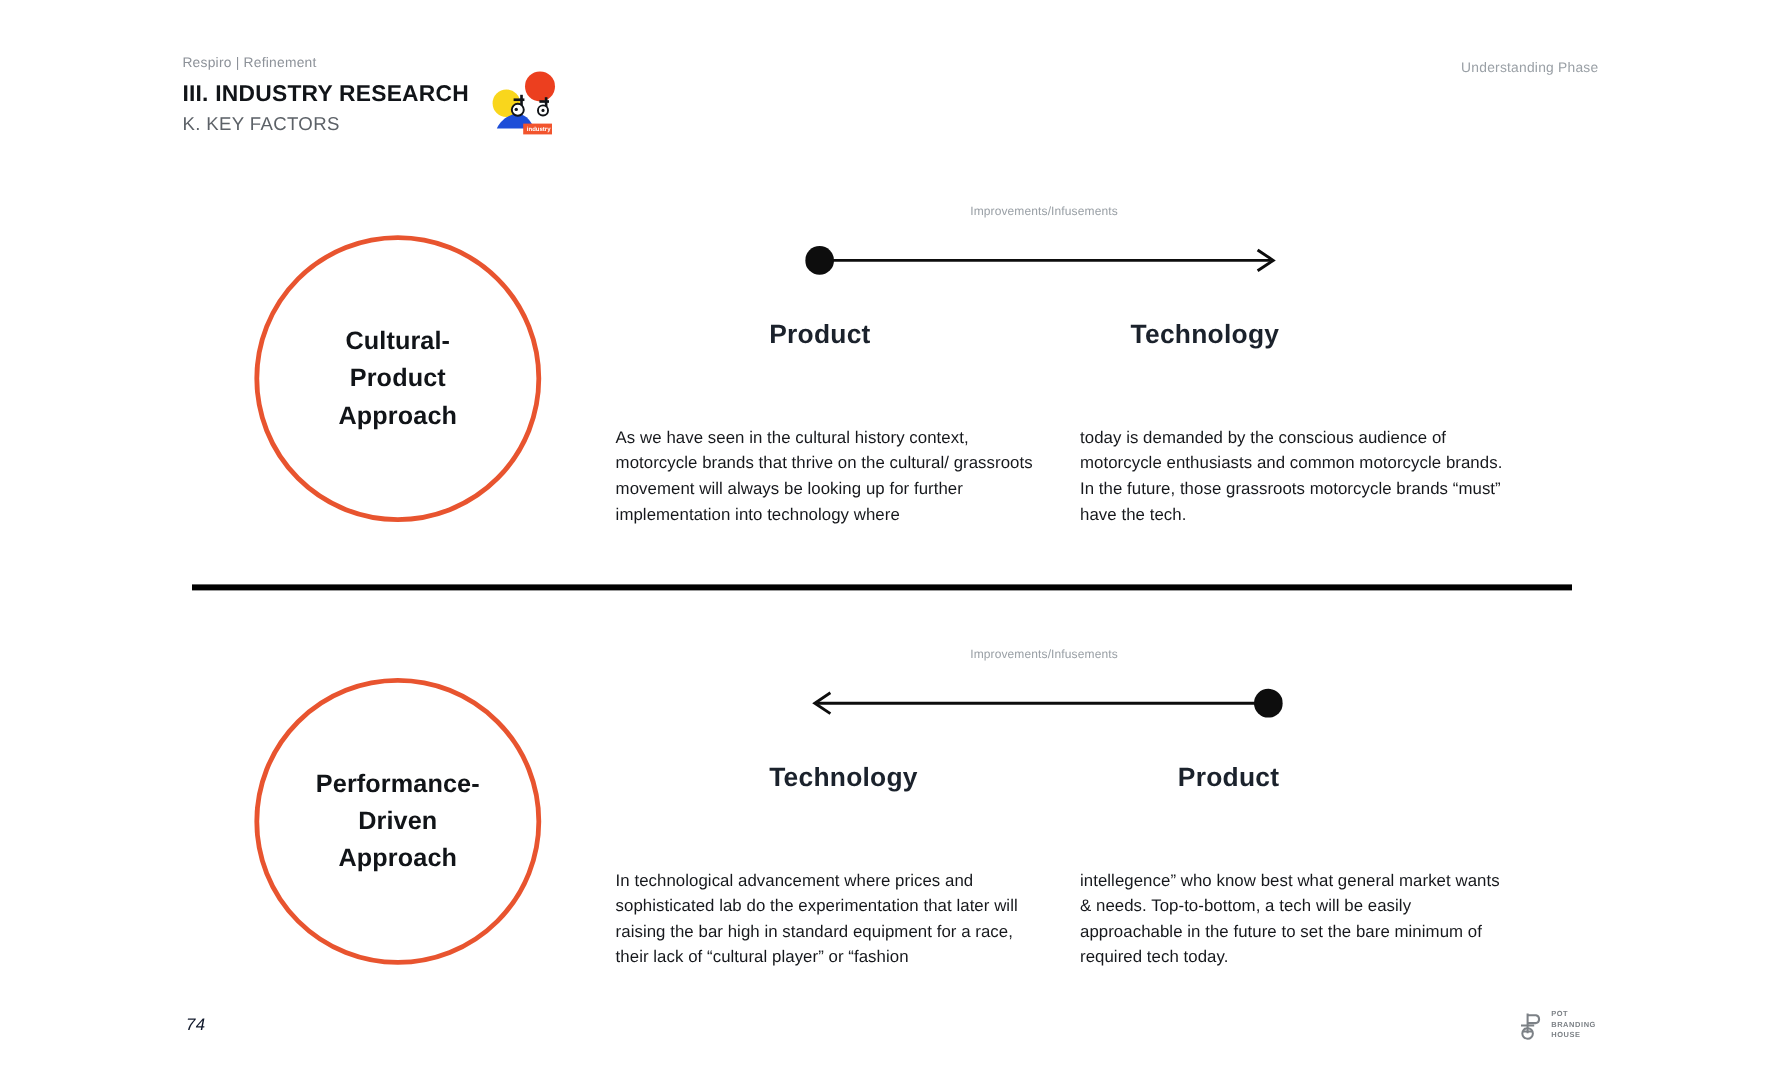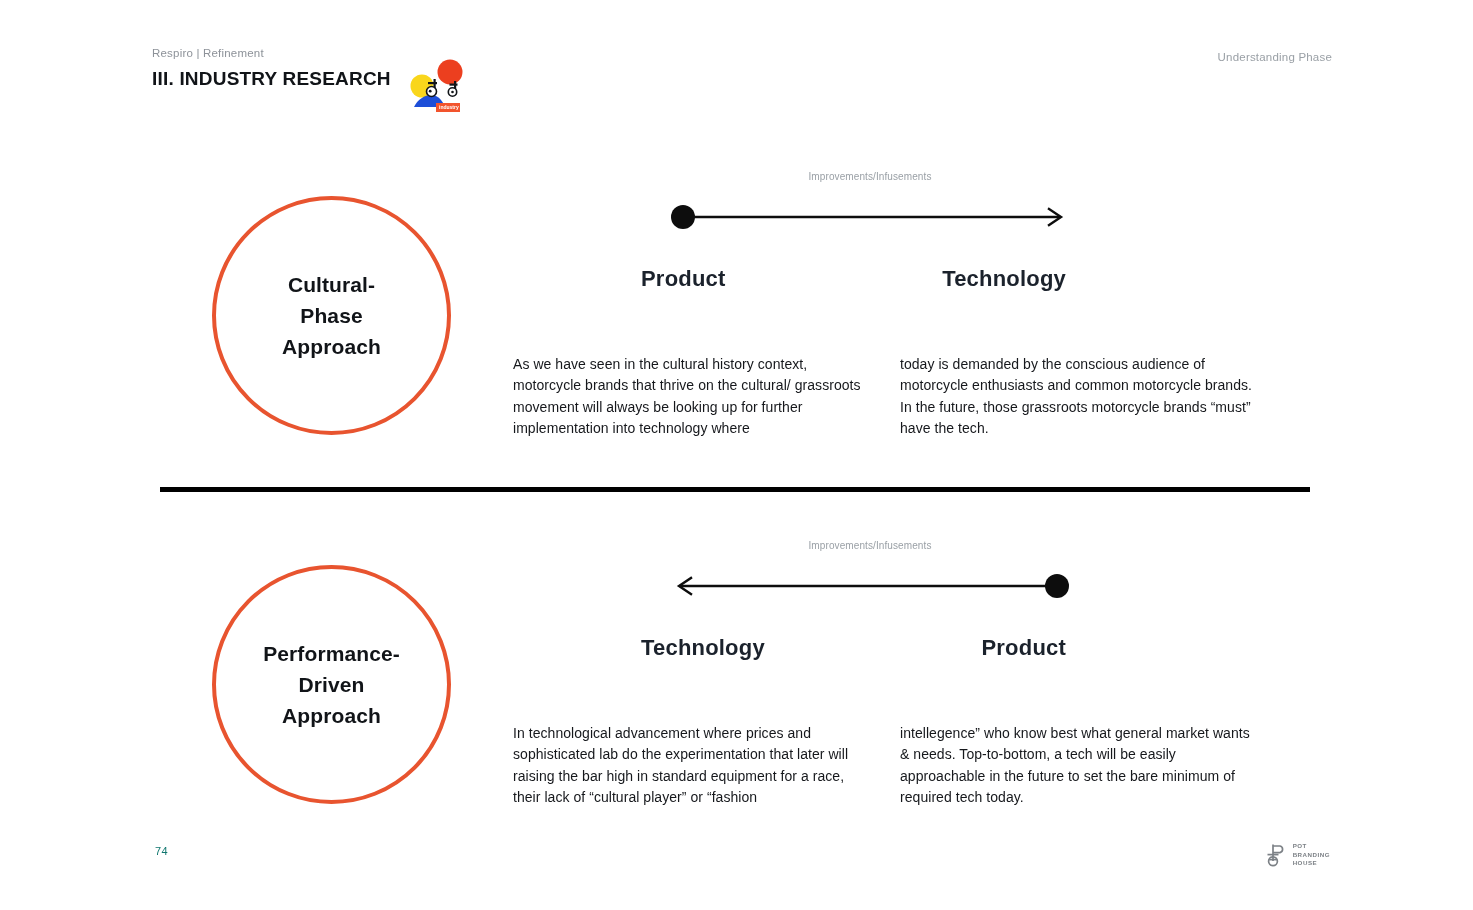--- a/index.html
+++ b/index.html
@@ -148,23 +148,24 @@
     letter-spacing: 0.05px;
   }
   .body-col.left  { left: 513px; }
   .body-col.right { left: 900px; }
 
   
   .page-number {
     position: absolute;
     left: 155px;
     top: 845px;
-    font-size: 11px;
-    color: #0f766e;
+    font-size: 14px;
+    color: #0f172a;
     letter-spacing: 0.3px;
+    font-style: italic;
   }
   .footer-logo {
     position: absolute;
     right: 143px;
     top: 842px;
     display: flex;
     align-items: center;
     gap: 6px;
   }
   .footer-logo-text {
@@ -175,20 +176,21 @@
     color: #7c8186;
     white-space: pre-line;
   }
 </style>
 </head>
 <body>
 
 <div class="header">
   <p class="eyebrow">Respiro | Refinement</p>
   <h1 class="title-main">III. INDUSTRY RESEARCH</h1>
+  <h2 class="title-sub">K. KEY FACTORS</h2>
   <div class="phase-label">Understanding Phase</div>
 
   <div class="header-illustration">
     <svg width="60" height="58" viewBox="0 0 60 58">
       <circle cx="14" cy="29" r="11.5" fill="#f9d61c"></circle>
       <circle cx="42" cy="15" r="12.5" fill="#ec3f1f"></circle>
       <path d="M6 50 C12 38, 26 34, 33 43 L38 50 Z" fill="#1d4ed8"></path>
       <rect x="28" y="46" width="24" height="9" fill="#f2542d"></rect>
       <text x="31" y="52.4" font-family="Liberation Sans, sans-serif" font-size="5" font-weight="bold" fill="#ffffff">industry</text>
       <g fill="#111418">
@@ -202,21 +204,21 @@
         <circle cx="44.5" cy="35" r="1.3" fill="#111418"></circle>
       </g>
     </svg>
   </div>
 </div>
 
 <div class="section section-1">
 
   <div class="circle">
     <div class="circle-label">Cultural-
-Phase
+Product
 Approach</div>
   </div>
 
   <div class="arrow-caption">Improvements/Infusements</div>
 
   <div class="arrow-wrap">
     <svg width="398" height="26" viewBox="0 0 398 26">
       <circle cx="12" cy="13" r="12" fill="#0d0d0d"></circle>
       <line x1="22" y1="13" x2="388" y2="13" stroke="#0d0d0d" stroke-width="2.4"></line>
       <polyline points="378,5 390,13 378,21" fill="none" stroke="#0d0d0d" stroke-width="2.4" stroke-linecap="square"></polyline>

